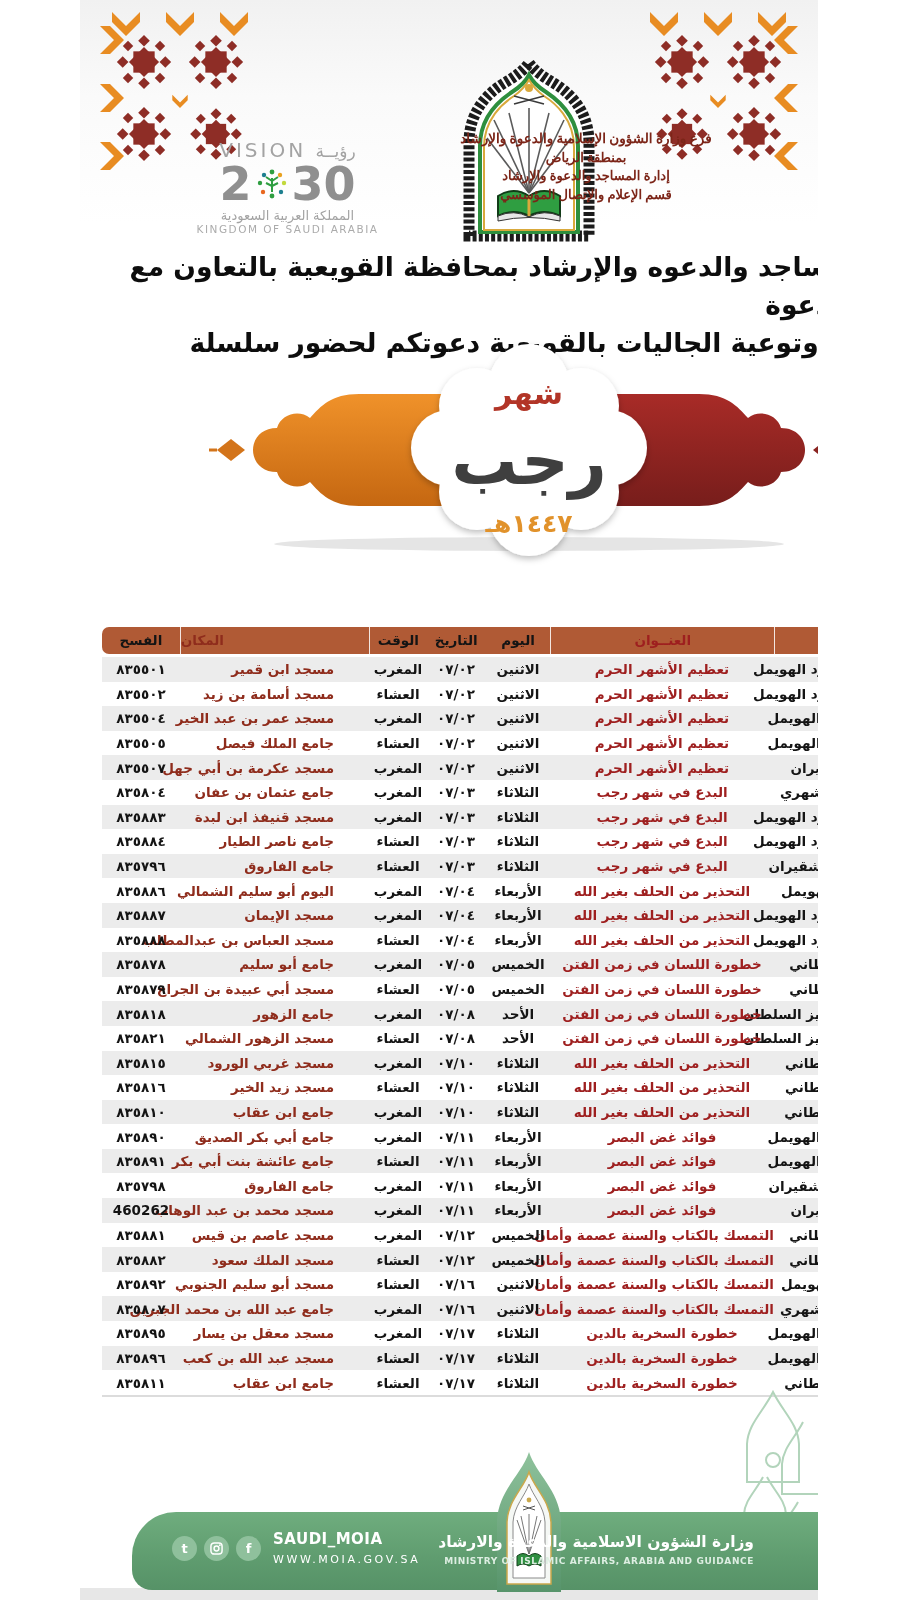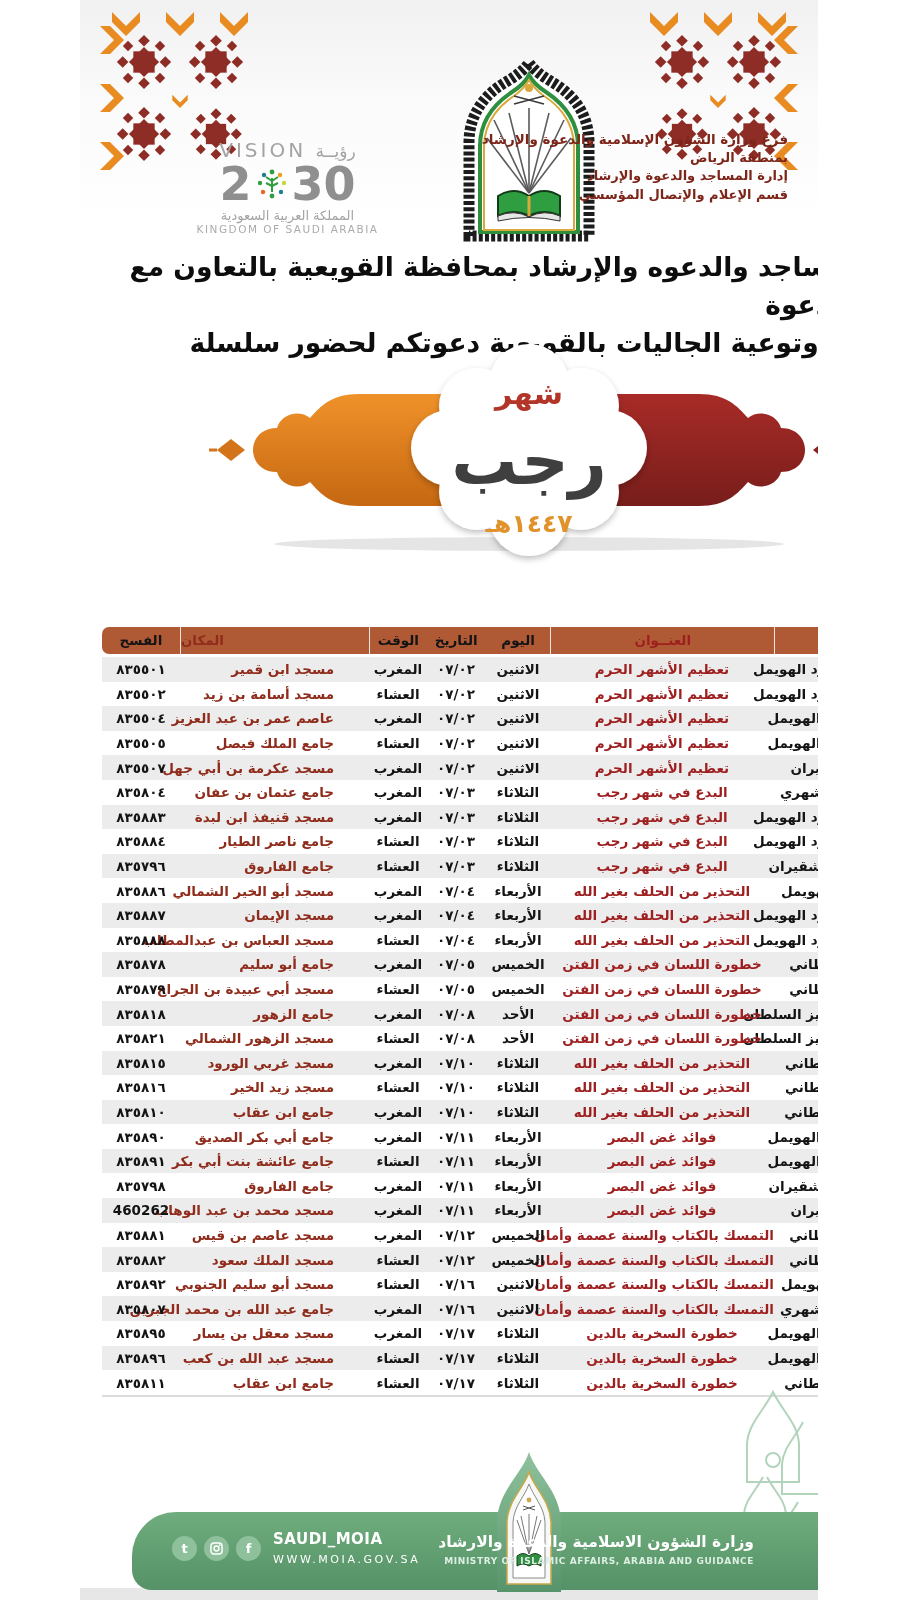--- a/index.html
+++ b/index.html
@@ -15,21 +15,21 @@
   .corner.right{right:18px;transform:scaleX(-1);}
   
   .moia-logo{left:374px;top:58px;width:150px;height:185px;}
   
   .vision{left:100px;top:138px;width:215px;text-align:center;color:#9a9a9a;}
   .vision .l1{font-size:20px;letter-spacing:3px;color:#a3a3a3;}
   .vision .l2{font-size:46px;font-weight:bold;color:#8f8f8f;line-height:44px;display:flex;align-items:center;justify-content:center;gap:2px;}
   .vision .l3{font-size:13px;color:#a3a3a3;margin-top:2px;direction:rtl;}
   .vision .l4{font-size:10.5px;letter-spacing:1.5px;color:#ababab;}
   
-  .branch{right:30px;top:130px;width:380px;direction:rtl;color:#7c2518;font-weight:bold;}
+  .branch{right:42px;top:130px;width:380px;direction:rtl;text-align:center;color:#7c2518;font-weight:bold;font-family:Liberation Serif, serif;}
   .branch div{line-height:18.5px;font-size:13px;}
   .branch div:first-child{font-size:13.5px;}
   
   .heading{left:40px;top:248px;width:818px;direction:rtl;text-align:right;color:#0d0d0d;
     font-weight:900;font-size:26.5px;line-height:38px;}
   
   .banner{left:129px;top:336px;width:640px;height:240px;}
   .banner text{font-family:"DejaVu Sans","Liberation Sans",sans-serif;}
   
   .table{left:22px;top:627px;width:854px;direction:rtl;}
@@ -247,21 +247,21 @@
           <div class="cell c-time">العشاء</div>
           <div class="cell c-place">مسجد أسامة بن زيد</div>
           <div class="cell c-permit">٨٣٥٥٠٢</div>
         </div>
         <div class="trow alt">
           <div class="cell c-speaker">عبد العزيز بن ناصر الهويمل</div>
           <div class="cell c-title">تعظيم الأشهر الحرم</div>
           <div class="cell c-day">الاثنين</div>
           <div class="cell c-date">٠٧/٠٢</div>
           <div class="cell c-time">المغرب</div>
-          <div class="cell c-place">عاصم عمر بن عبد العزيز</div>
+          <div class="cell c-place">مسجد عمر بن عبد الخير</div>
           <div class="cell c-permit">٨٣٥٥٠٤</div>
         </div>
         <div class="trow">
           <div class="cell c-speaker">عبد العزيز بن ناصر الهويمل</div>
           <div class="cell c-title">تعظيم الأشهر الحرم</div>
           <div class="cell c-day">الاثنين</div>
           <div class="cell c-date">٠٧/٠٢</div>
           <div class="cell c-time">العشاء</div>
           <div class="cell c-place">جامع الملك فيصل</div>
           <div class="cell c-permit">٨٣٥٥٠٥</div>
@@ -310,21 +310,21 @@
           <div class="cell c-time">العشاء</div>
           <div class="cell c-place">جامع الفاروق</div>
           <div class="cell c-permit">٨٣٥٧٩٦</div>
         </div>
         <div class="trow">
           <div class="cell c-speaker">إبراهيم بن سعود الهويمل</div>
           <div class="cell c-title">التحذير من الحلف بغير الله</div>
           <div class="cell c-day">الأربعاء</div>
           <div class="cell c-date">٠٧/٠٤</div>
           <div class="cell c-time">المغرب</div>
-          <div class="cell c-place">مسجد أبو الخير الشمالي</div>
+          <div class="cell c-place">اليوم أبو سليم الشمالي</div>
           <div class="cell c-permit">٨٣٥٨٨٦</div>
         </div>
         <div class="trow alt">
           <div class="cell c-speaker">عبد الرحمن بن سعود الهويمل</div>
           <div class="cell c-title">التحذير من الحلف بغير الله</div>
           <div class="cell c-day">الأربعاء</div>
           <div class="cell c-date">٠٧/٠٤</div>
           <div class="cell c-time">المغرب</div>
           <div class="cell c-place">مسجد الإيمان</div>
           <div class="cell c-permit">٨٣٥٨٨٧</div>

